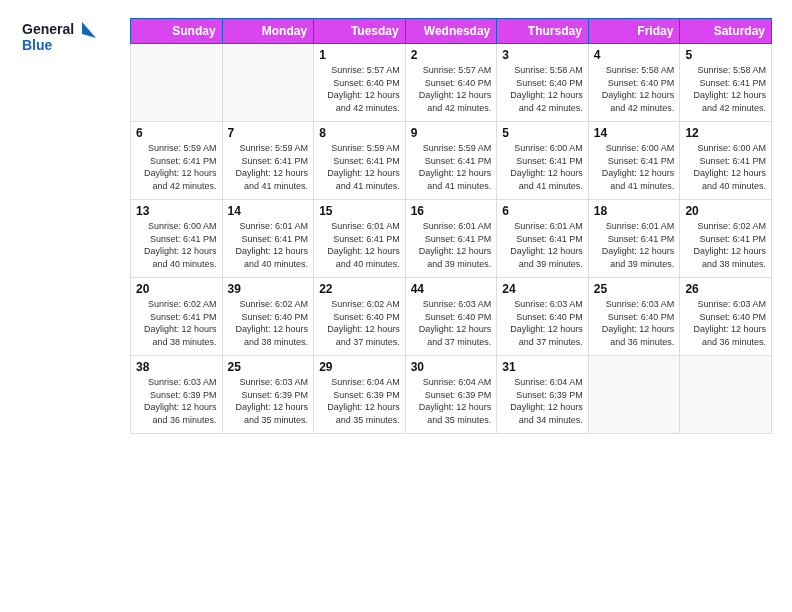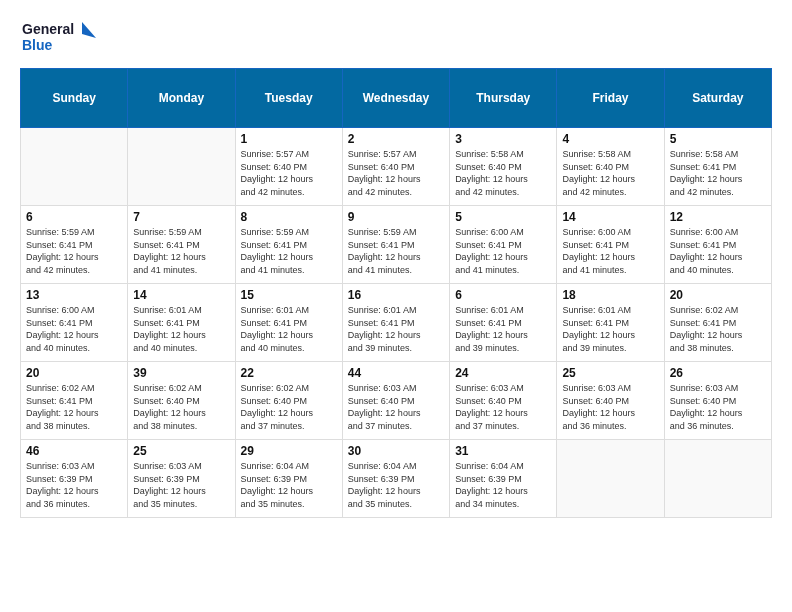--- a/index.html
+++ b/index.html
@@ -8,21 +8,22 @@
       background: #fff;
       width: 792px;
       height: 612px;
       overflow: hidden;
     }
     .page {
       width: 792px;
       height: 436px;
       padding: 18px 20px 12px 20px;
       display: flex;
-      flex-direction: column;
+      flex-direction: row;
+      gap: 30px;
     }
     .header {
       display: flex;
       justify-content: space-between;
       align-items: flex-start;
       margin-bottom: 10px;
     }
     .logo {
       display: flex;
       align-items: center;
@@ -46,24 +47,24 @@
       color: #444;
     }
     .calendar {
       flex: 1;
       border: 1px solid #ccc;
       border-collapse: collapse;
       width: 100%;
       table-layout: fixed;
     }
     .calendar th {
-      background-color: #0369a1;
+      background-color: #d946ef;
       color: #fff;
-      text-align: center;
-      padding: 22px 6px;
+      text-align: right;
+      padding: 5px 6px;
       font-size: 12px;
       font-weight: bold;
       border: 1px solid #1565c0;
     }
     .calendar td {
       vertical-align: top;
       padding: 4px 5px;
       border: 1px solid #ddd;
       font-size: 9.5px;
       color: #222;
@@ -77,20 +78,21 @@
       font-size: 12px;
       font-weight: bold;
       display: block;
       margin-bottom: 2px;
       color: #111;
     }
     .day-info {
       font-size: 9px;
       color: #333;
       line-height: 1.4;
+      text-align: right;
     }
     .last-row td {
       border-bottom: 1px solid #ddd;
     }
   </style>
 </head>
 <body>
 
 <div class="page">
   <div class="header">
@@ -307,21 +309,21 @@
           <td>
             <span class="day-num">26</span>
             <div class="day-info" style="white-space: pre-line;">Sunrise: 6:03 AM
 Sunset: 6:40 PM
 Daylight: 12 hours
 and 36 minutes.</div>
           </td>
         </tr>
         <tr class="last-row">
           <td>
-            <span class="day-num">46</span>
+            <span class="day-num">38</span>
             <div class="day-info" style="white-space: pre-line;">Sunrise: 6:03 AM
 Sunset: 6:39 PM
 Daylight: 12 hours
 and 36 minutes.</div>
           </td>
           <td>
             <span class="day-num">25</span>
             <div class="day-info" style="white-space: pre-line;">Sunrise: 6:03 AM
 Sunset: 6:39 PM
 Daylight: 12 hours

